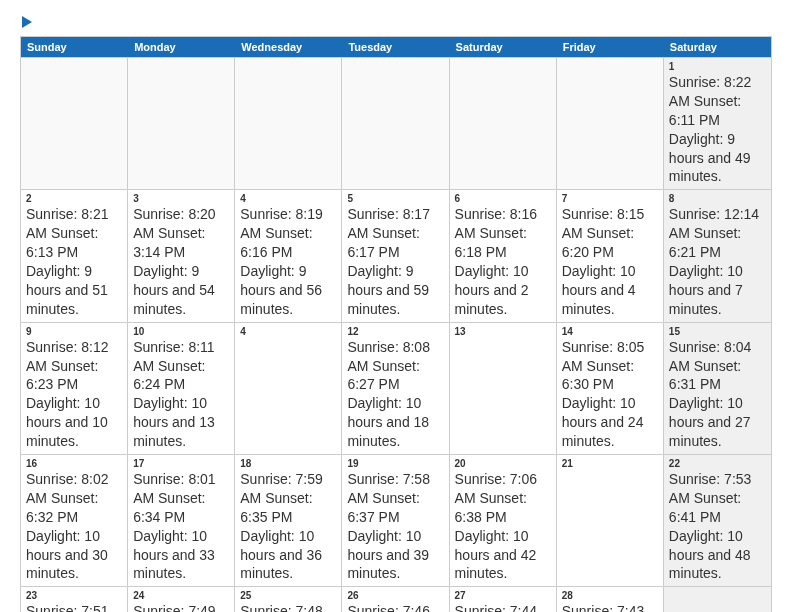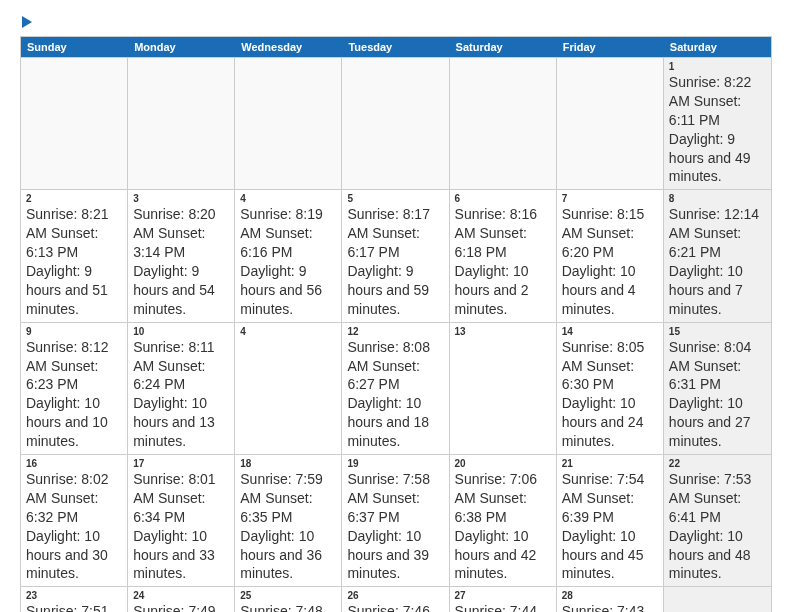--- a/index.html
+++ b/index.html
@@ -262,23 +262,20 @@
 Daylight: 10 hours and 39 minutes.</div>
           </div>
           <div class="cal-cell">
             <span class="day-num">20</span>
             <div class="cell-info">Sunrise: 7:06 AM
 Sunset: 6:38 PM
 Daylight: 10 hours and 42 minutes.</div>
           </div>
           <div class="cal-cell">
             <span class="day-num">21</span>
-            <div class="cell-info">Sunrise: 7:54 AM
-Sunset: 6:39 PM
-Daylight: 10 hours and 45 minutes.</div>
           </div>
           <div class="cal-cell shaded">
             <span class="day-num">22</span>
             <div class="cell-info">Sunrise: 7:53 AM
 Sunset: 6:41 PM
 Daylight: 10 hours and 48 minutes.</div>
           </div>
         </div>
         <div class="cal-row">
           <div class="cal-cell">

